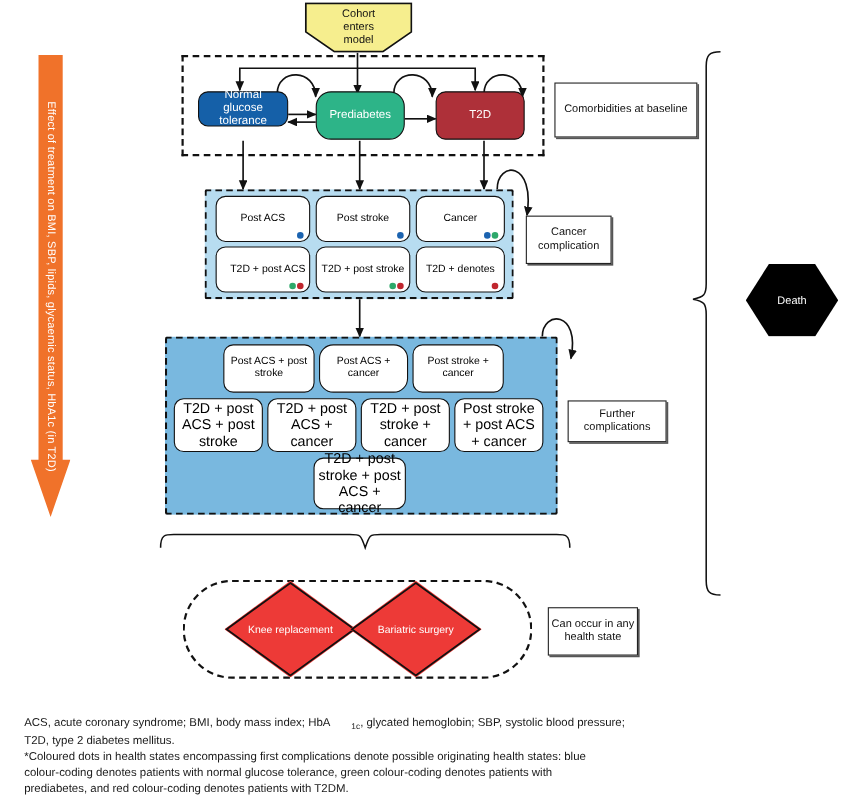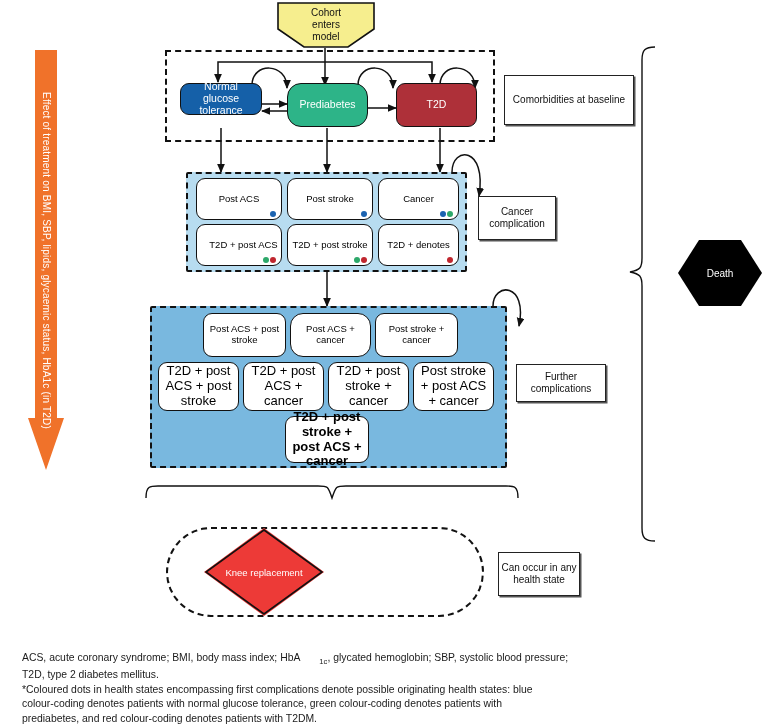--- a/index.html
+++ b/index.html
@@ -376,34 +376,41 @@
   <div class="wbox small" style="left:243px; top:362px; width:81px; height:49px;">
     <span>T2D + post ACS + cancer</span>
   </div>
   <div class="wbox small" style="left:328px; top:362px; width:81px; height:49px;">
     <span>T2D + post stroke + cancer</span>
   </div>
   <div class="wbox small" style="left:413px; top:362px; width:81px; height:49px;">
     <span>Post stroke + post ACS + cancer</span>
   </div>
 
-  <div class="wbox small" style="left:285px; top:416px; width:84px; height:47px;font-weight:bold;">
+  <div class="wbox small" style="left:285px; top:416px; width:84px; height:47px;">
     <span>T2D + post stroke + post ACS + cancer</span>
   </div>
 
   <div class="panel dashdot" style="left:166px; top:527px; width:318px; height:90px;"></div>
 
   <div class="diamond-wrap" style="left:204px; top:528px; width:120px; height:88px;">
     <div class="diamond-shape"></div>
     <svg style="position:absolute;left:0;top:0;width:100%;height:100%;" viewBox="0 0 120 88" preserveAspectRatio="none">
       <polygon points="60,2 118,44 60,86 2,44" fill="none" stroke="#111" stroke-width="1.6"></polygon>
     </svg>
     <span class="diamond-label">Knee replacement</span>
   </div>
 
+  <div class="diamond-wrap" style="left:318px; top:528px; width:120px; height:88px;">
+    <div class="diamond-shape"></div>
+    <svg style="position:absolute;left:0;top:0;width:100%;height:100%;" viewBox="0 0 120 88" preserveAspectRatio="none">
+      <polygon points="60,2 118,44 60,86 2,44" fill="none" stroke="#111" stroke-width="1.6"></polygon>
+    </svg>
+    <span class="diamond-label">Bariatric surgery</span>
+  </div>
 
   <div class="anno" style="left:504px; top:75px; width:130px; height:50px;">
     <span>Comorbidities at baseline</span>
   </div>
 
   <div class="anno" style="left:478px; top:196px; width:78px; height:44px;">
     <span>Cancer complication</span>
   </div>
 
   <div class="anno" style="left:516px; top:364px; width:90px; height:38px;">

